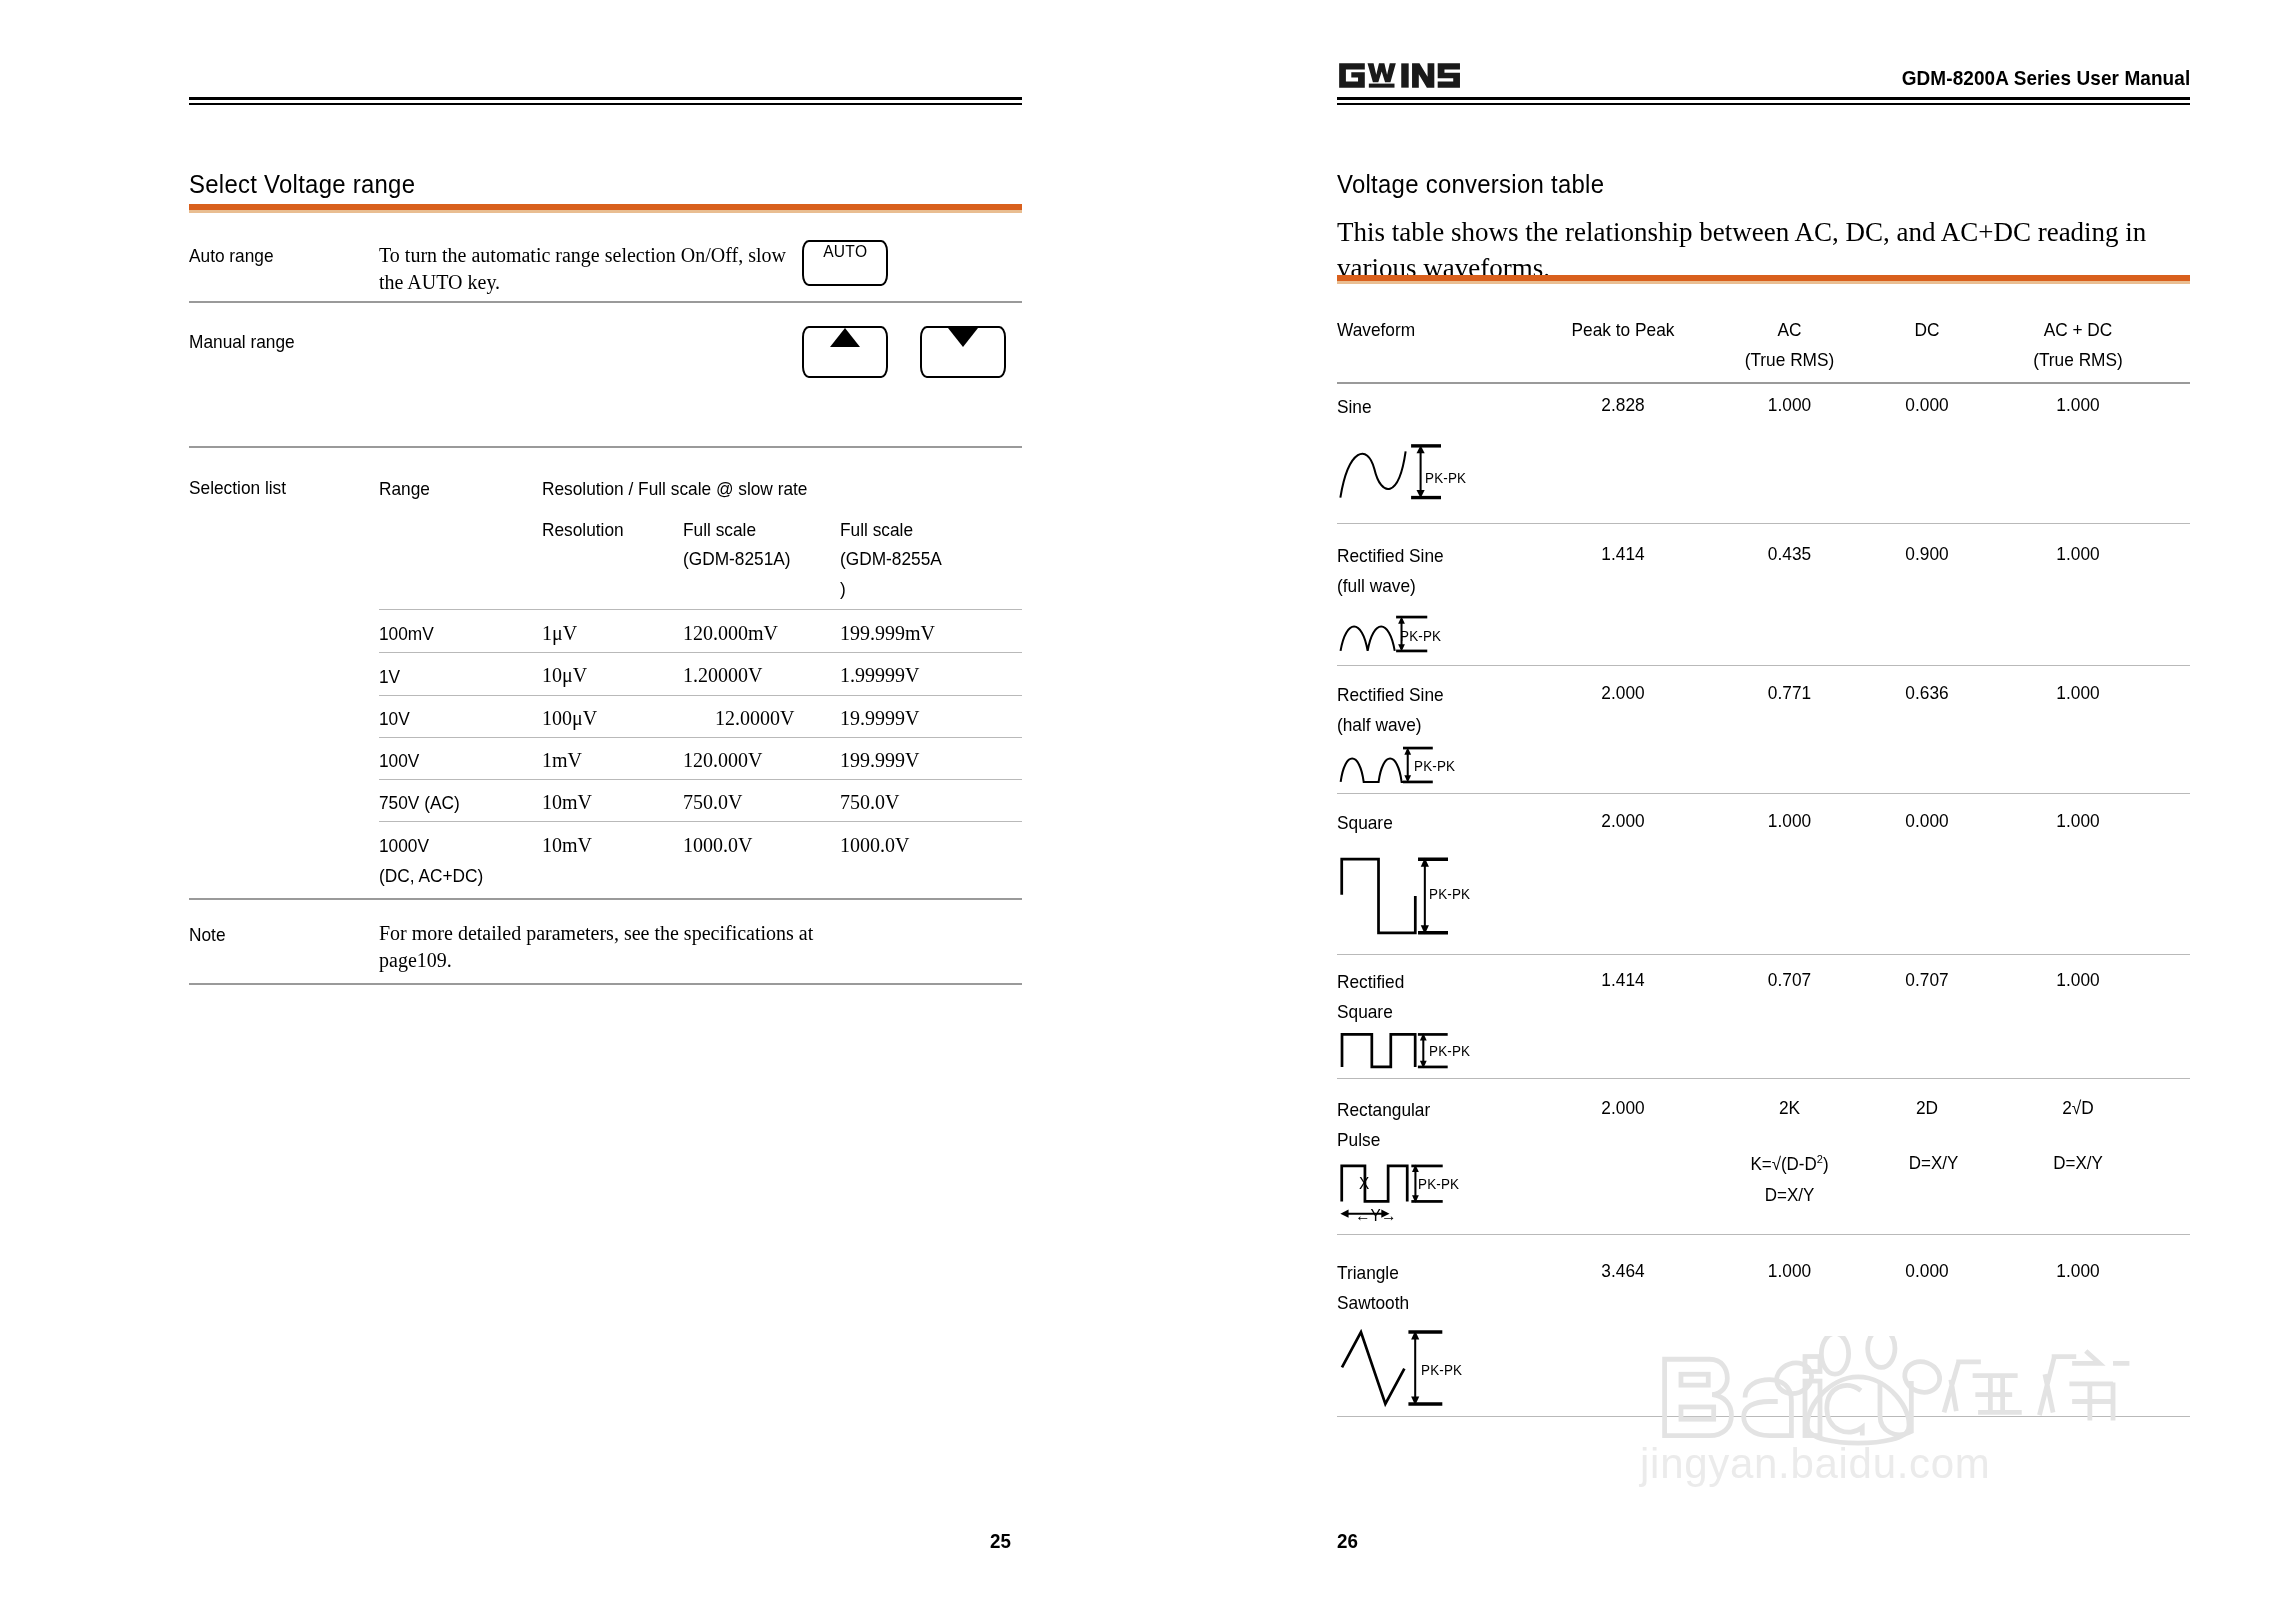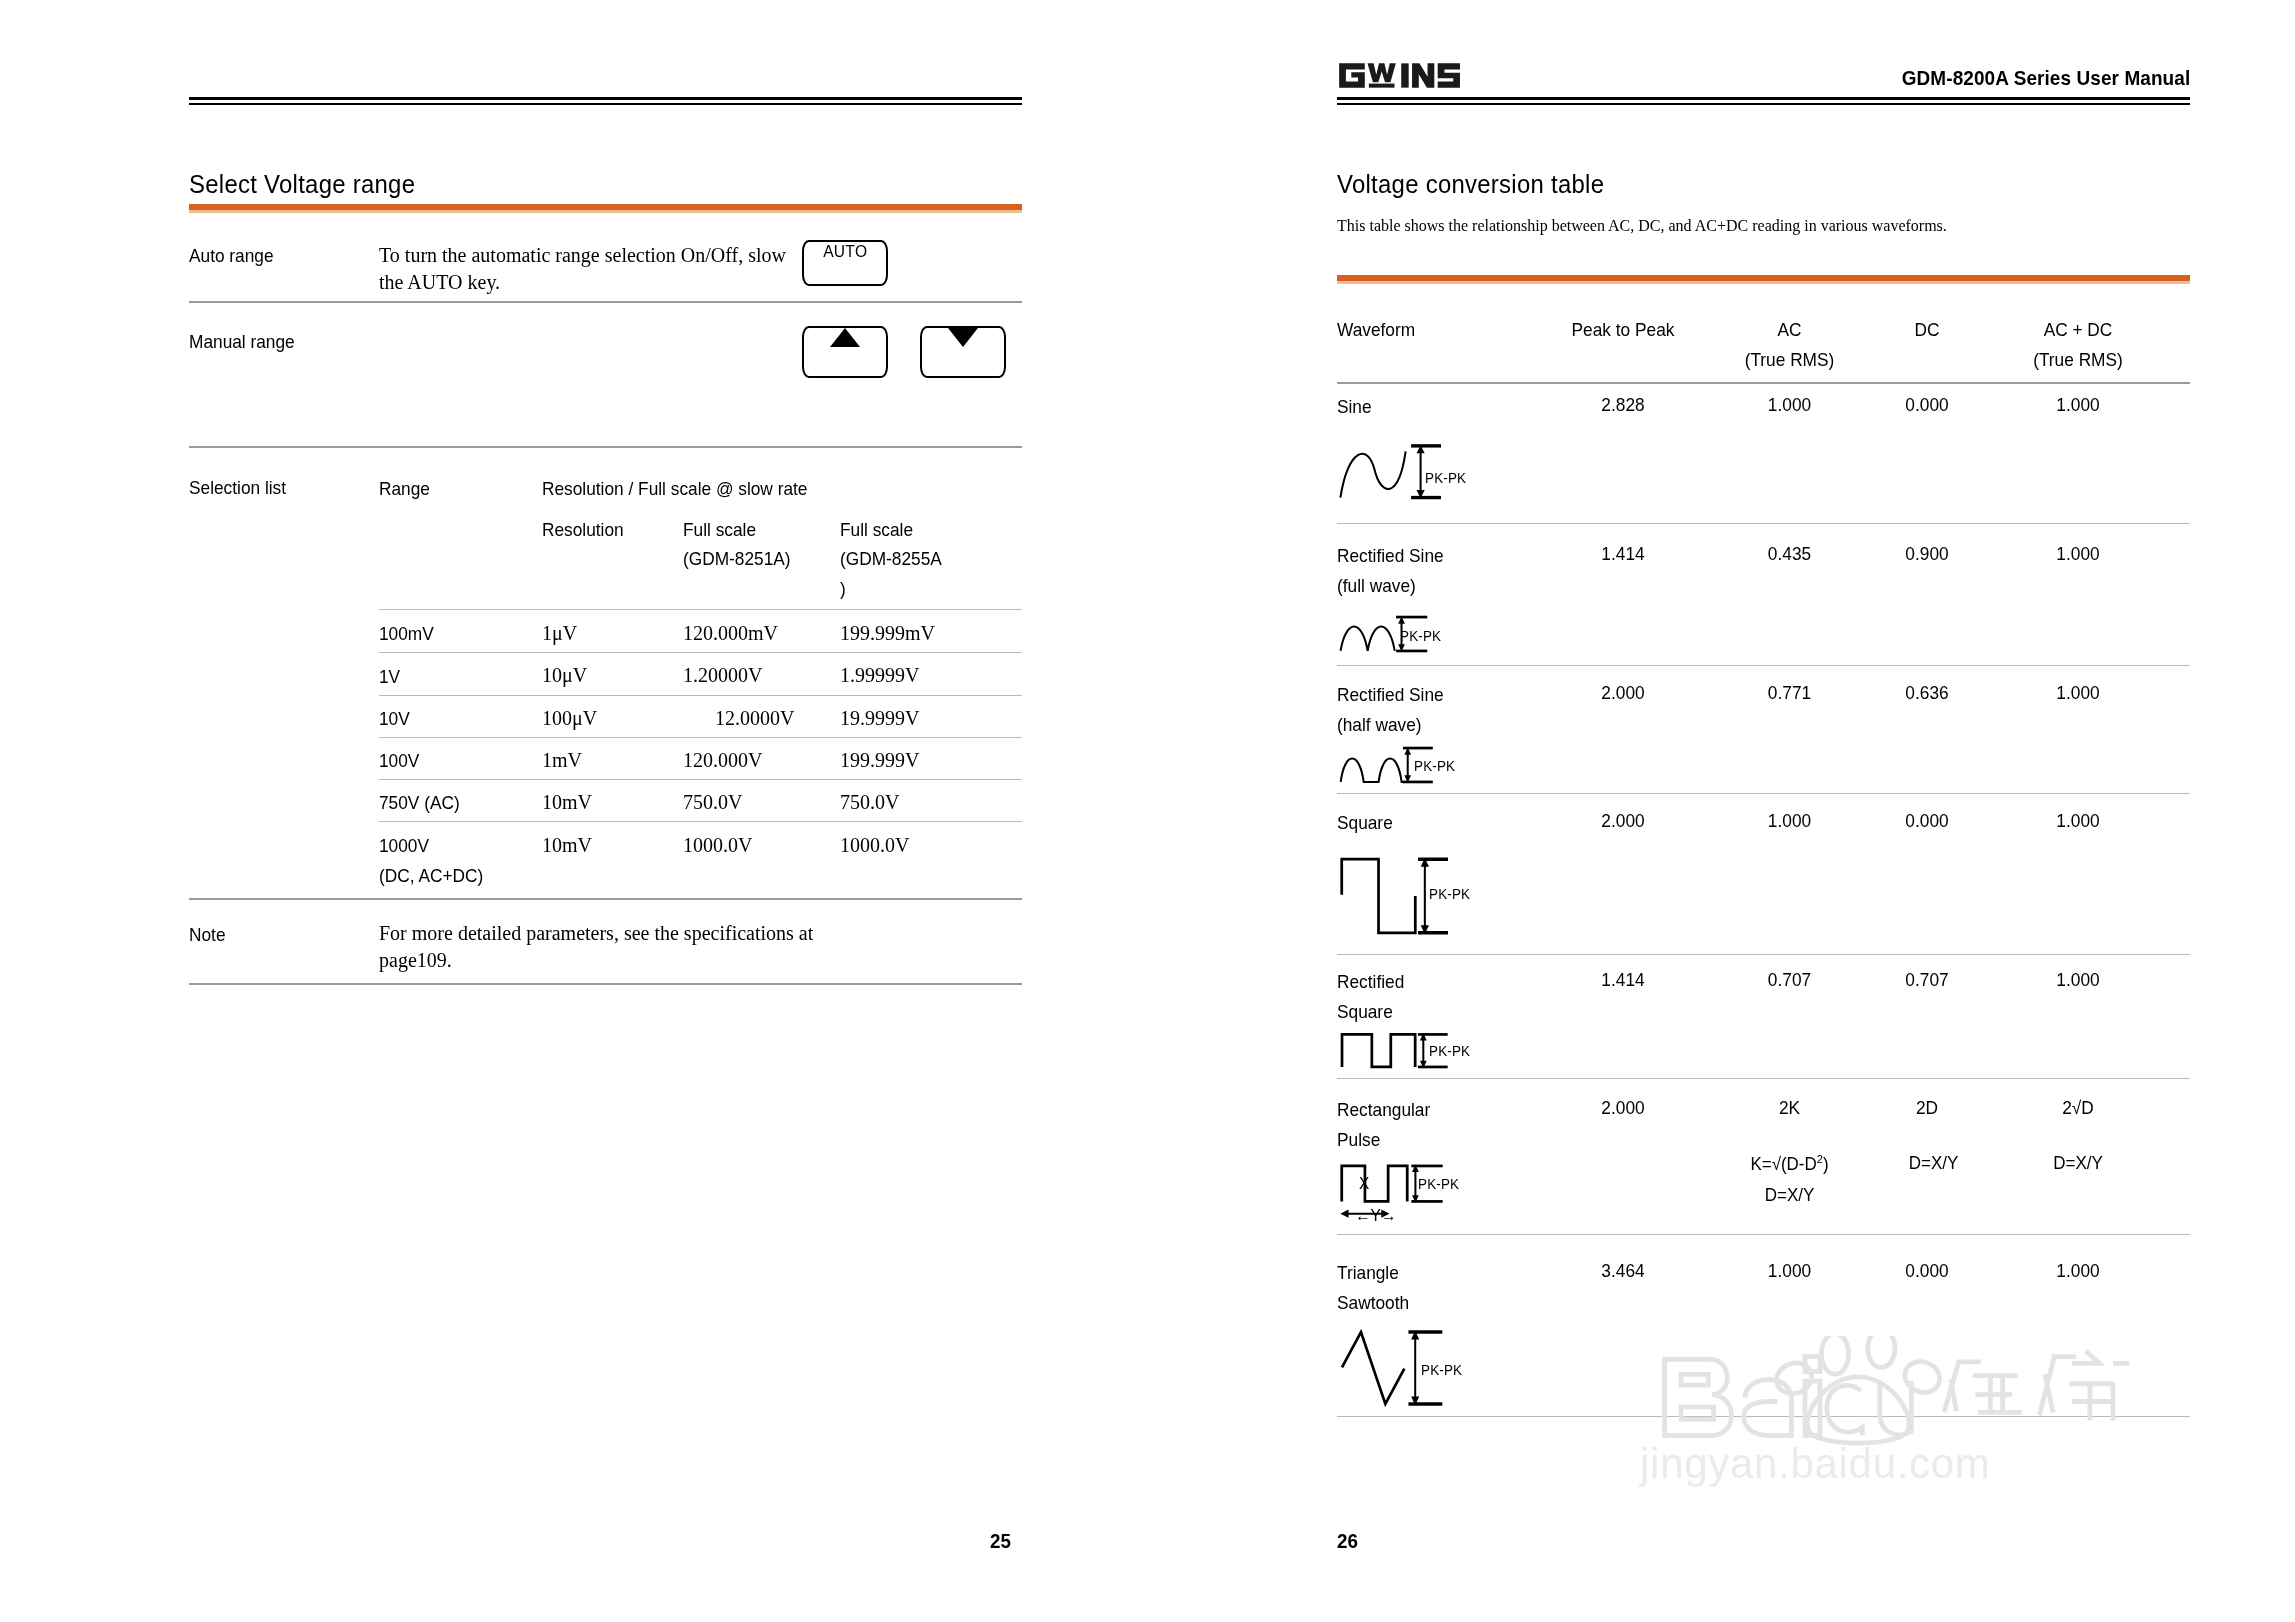--- a/index.html
+++ b/index.html
@@ -29,21 +29,21 @@
   .rule-double .r1{top:0;}
   .rule-double .r2{top:5.5px;}
 
   
   .sec-h{
     position:absolute;font-size:26px;letter-spacing:0.3px;
     font-family:"Liberation Sans",sans-serif;font-weight:400;
     transform:scaleX(.92);transform-origin:left center;white-space:nowrap;
   }
   .sec-intro{
-    position:absolute;font-family:"Liberation Serif",serif;font-size:16px;line-height:1.33;
+    position:absolute;font-family:"Liberation Serif",serif;font-size:27px;line-height:1.33;
   }
   .orange-rule{position:absolute;height:6.1px;background:#D9601D;}
   .orange-rule::after{content:"";position:absolute;left:0;right:0;top:6.1px;height:2.7px;background:#E9BE92;}
 
   
   .hr-grey{position:absolute;height:2px;background:#9a9a9a;}
   .hr-grey-lt{position:absolute;height:1.4px;background:#b9b9b9;}
 
   
   .lbl{position:absolute;font-family:"Liberation Sans",sans-serif;font-size:18.4px;

